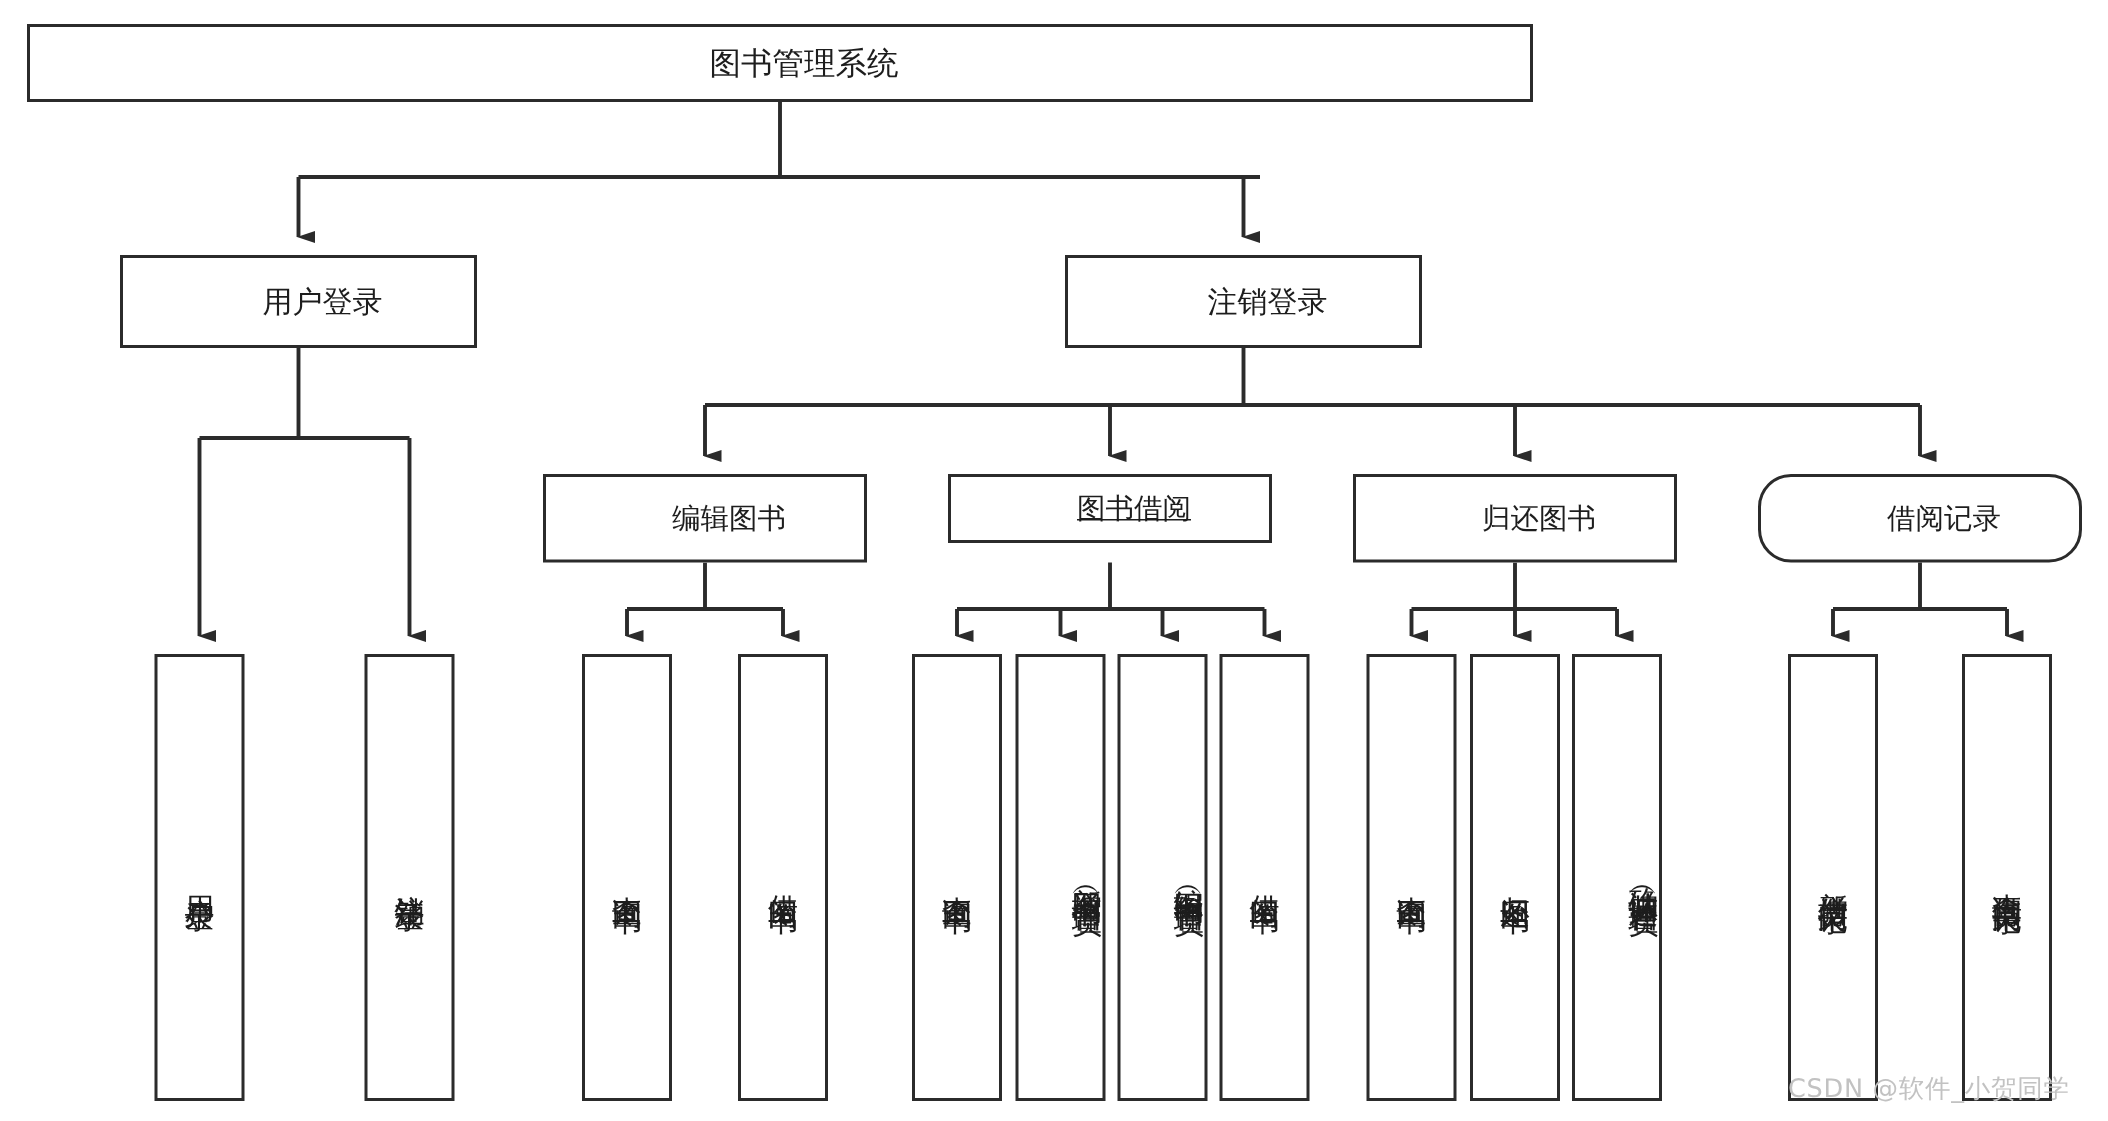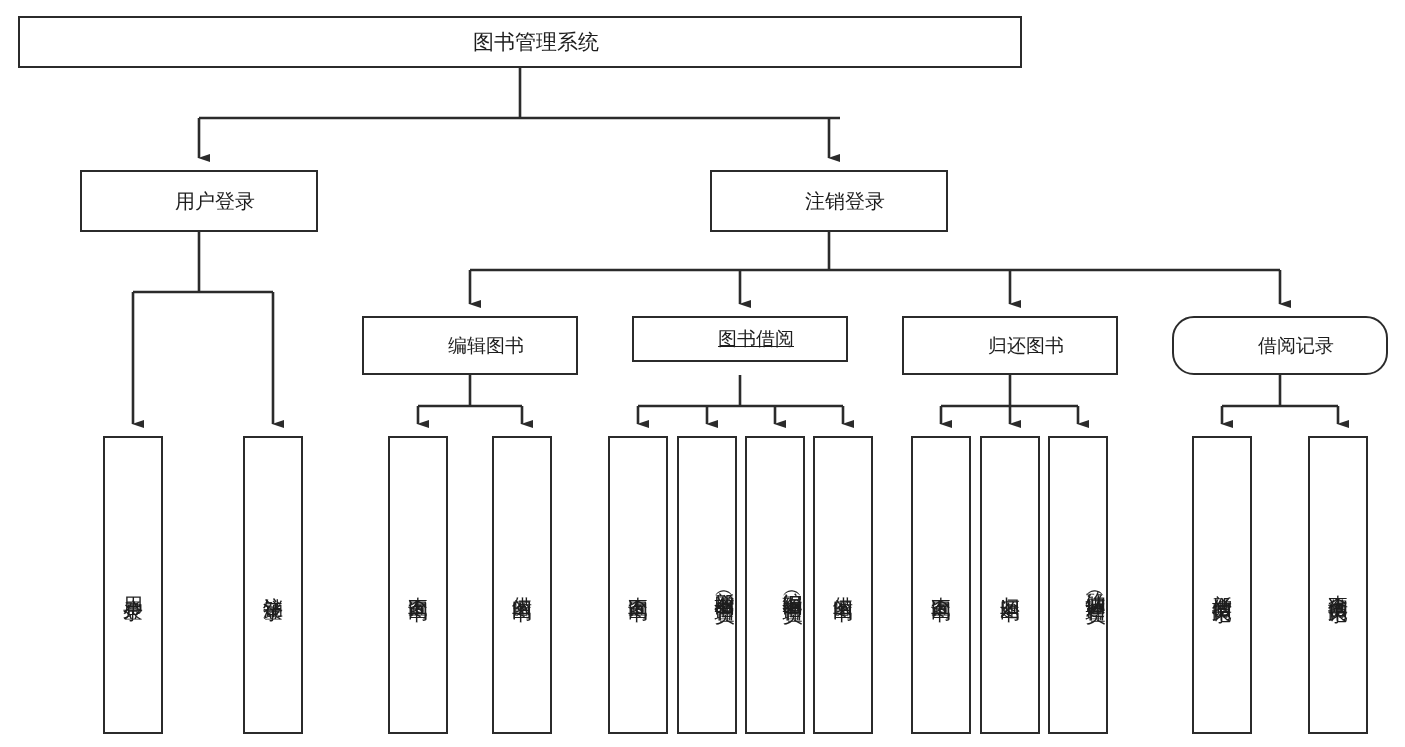--- a/index.html
+++ b/index.html
@@ -171,14 +171,15 @@
     <span>确认归还（管理员）</span>
   </div>
 
   <div class="node leaf mid" style="left:1192px; top:436px; width:60px; height:298px;">
     <span>新增借阅记录</span>
   </div>
   <div class="node leaf mid" style="left:1308px; top:436px; width:60px; height:298px;">
     <span>查询借阅记录</span>
   </div>
 
+  <div class="watermark" style="left:1192px; top:714px;">CSDN @软件_小贺同学</div>
 
 </div>
 
 </body></html>

